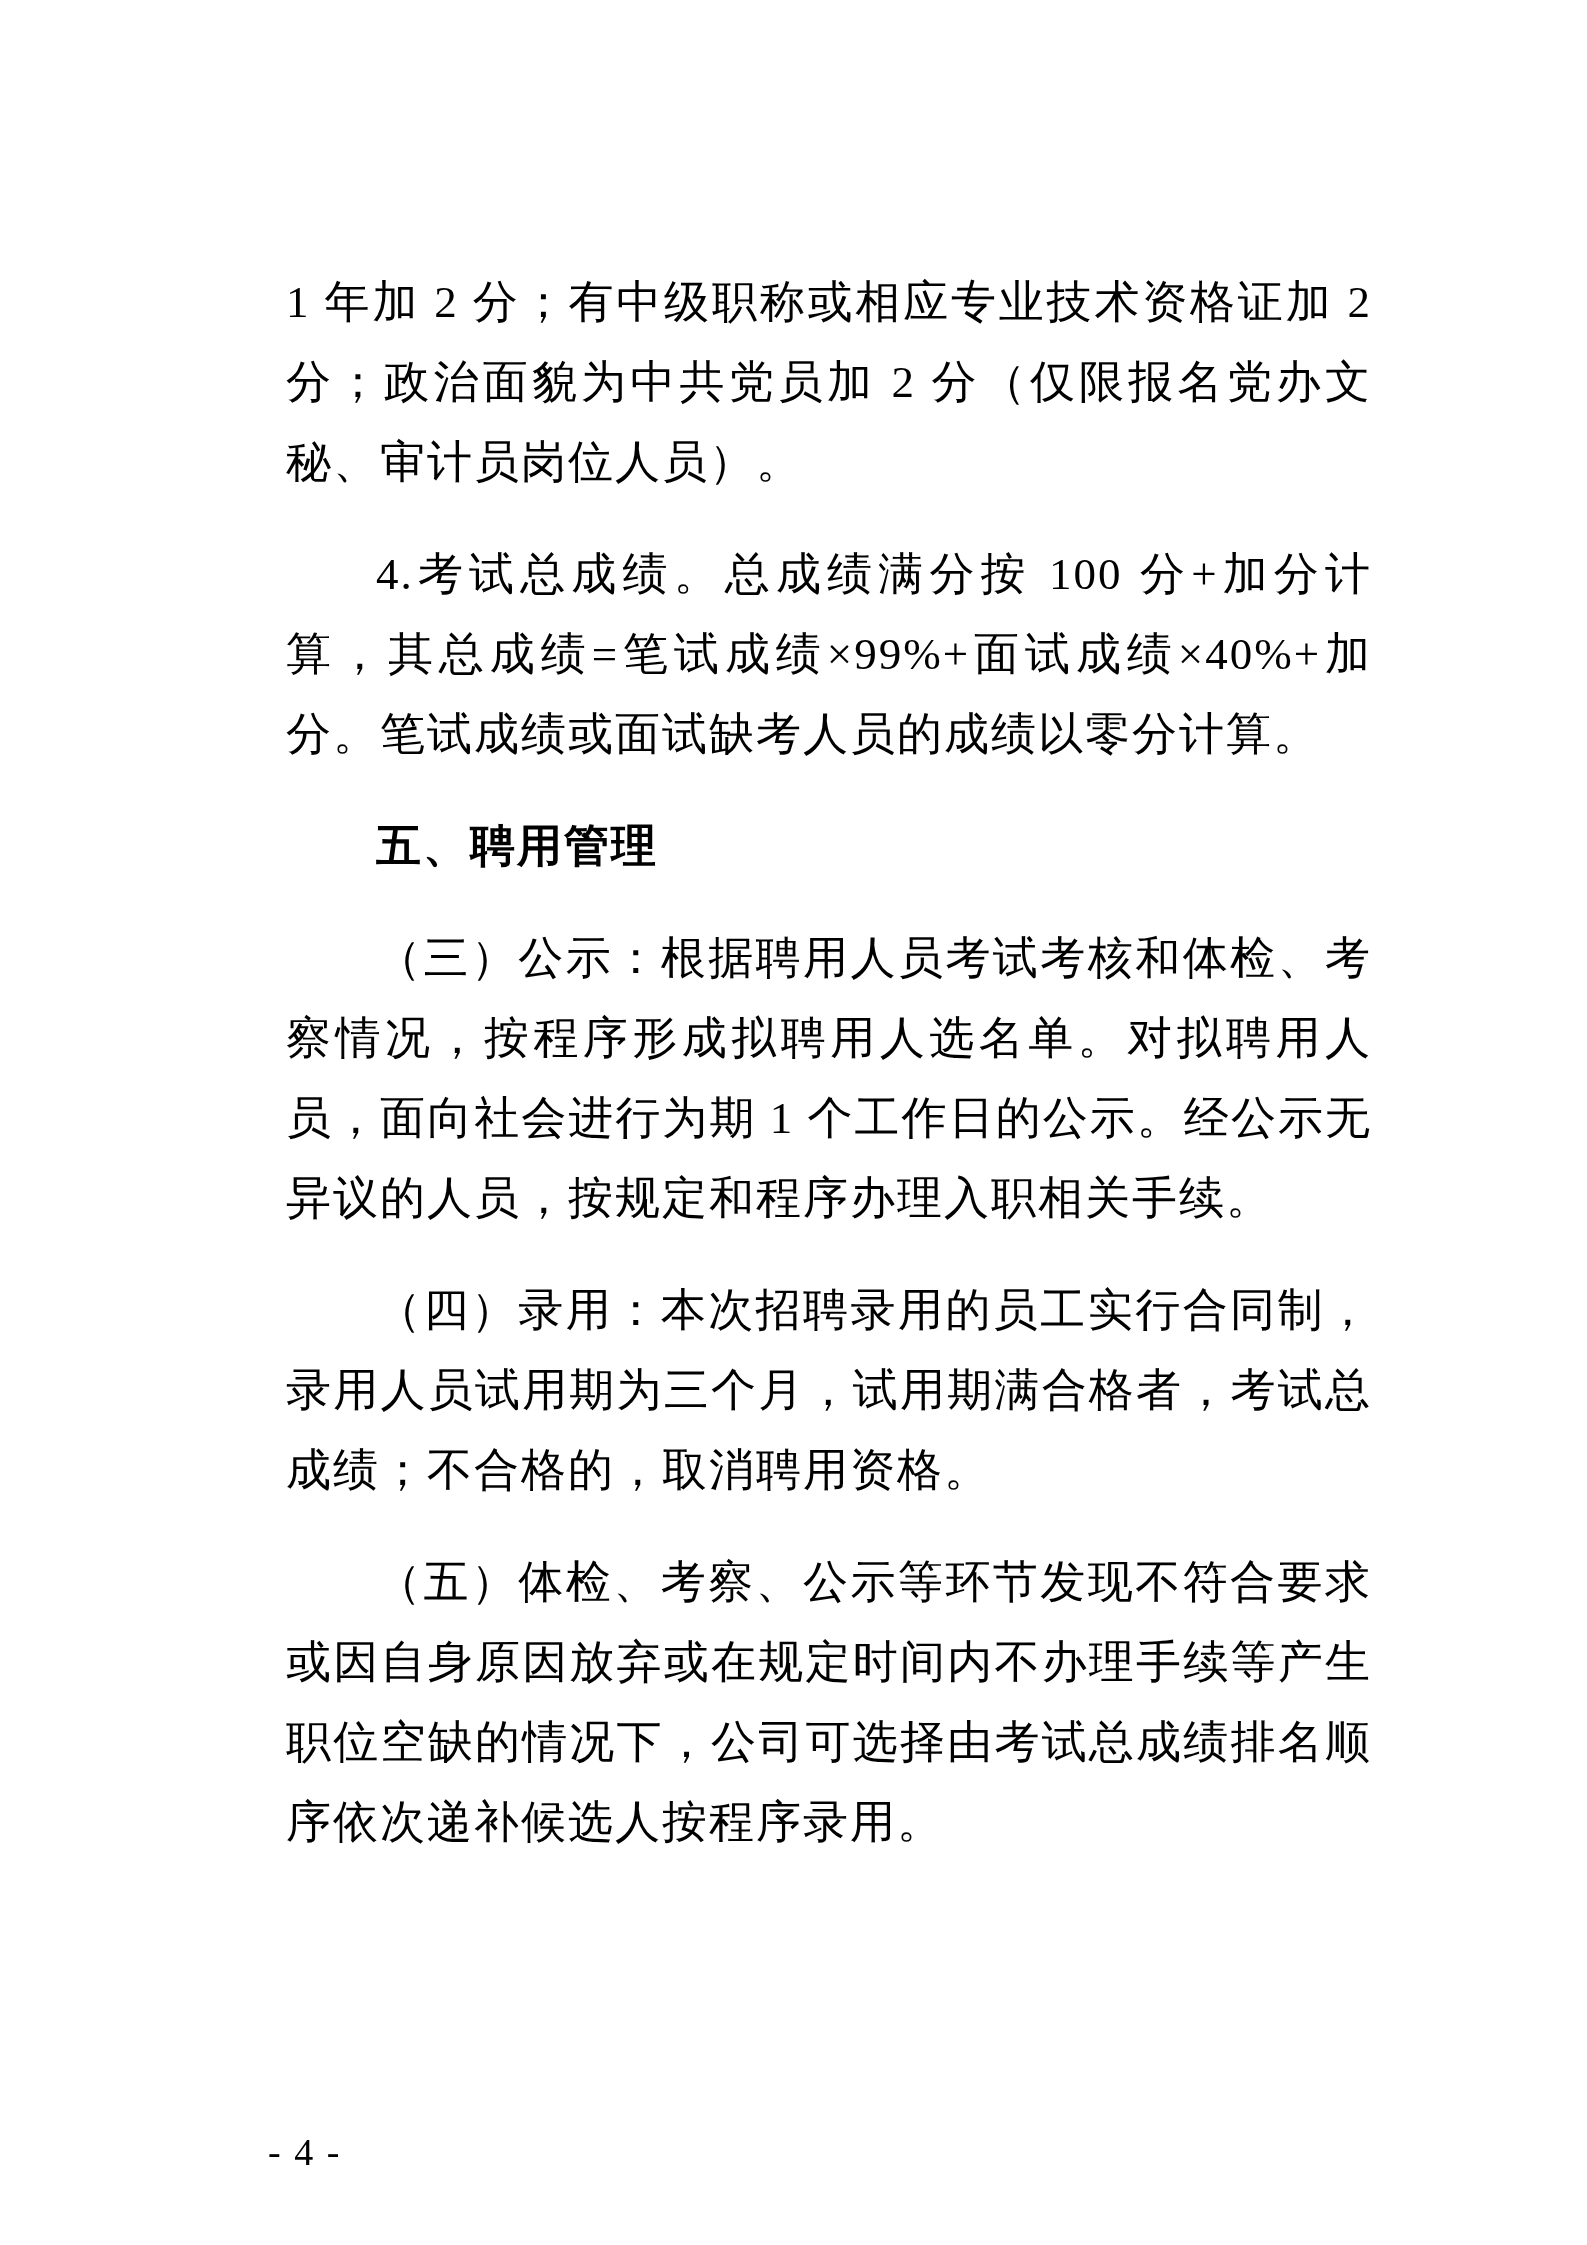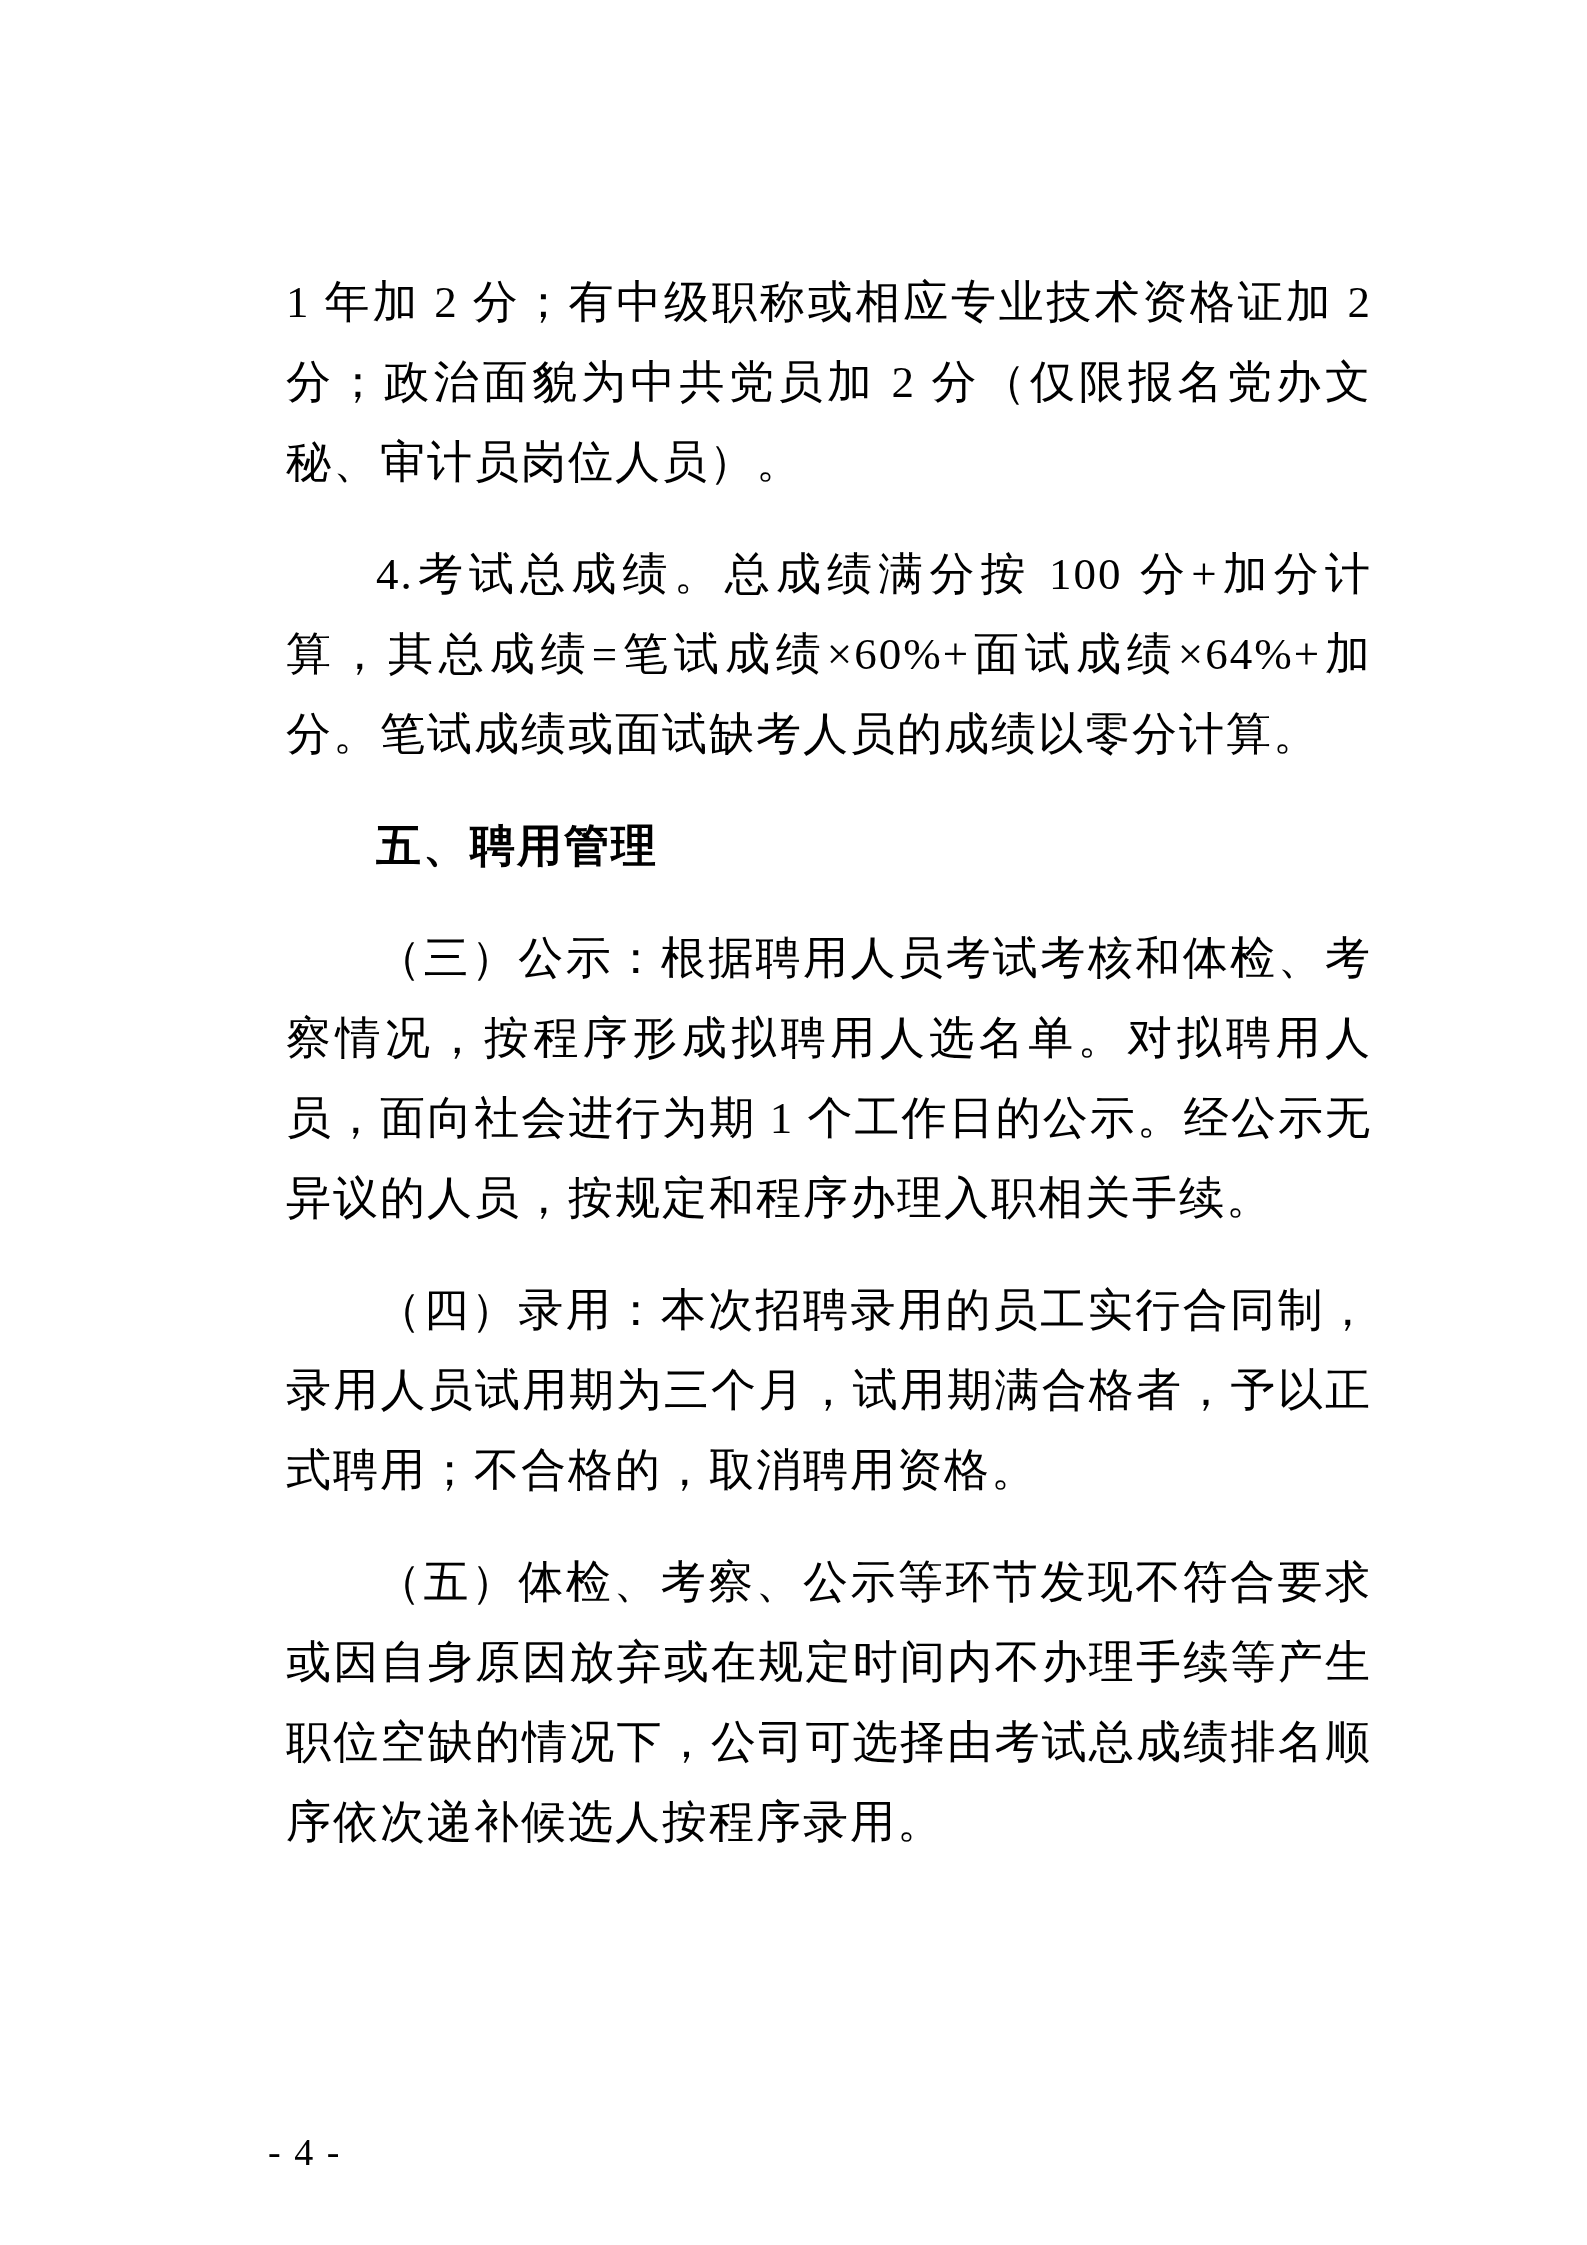--- a/index.html
+++ b/index.html
@@ -63,28 +63,28 @@
   }
 </style>
 </head>
 <body>
 
 <div class="page">
   <div class="content">
 
     <p class="para">1 年加 2 分；有中级职称或相应专业技术资格证加 2 分；政治面貌为中共党员加 2 分（仅限报名党办文秘、审计员岗位人员）。</p>
 
-    <p class="para indent">4.考试总成绩。总成绩满分按 100 分+加分计算，其总成绩=笔试成绩×60%+面试成绩×64%+加分。笔试成绩或面试缺考人员的成绩以零分计算。</p>
+    <p class="para indent">4.考试总成绩。总成绩满分按 100 分+加分计算，其总成绩=笔试成绩×99%+面试成绩×40%+加分。笔试成绩或面试缺考人员的成绩以零分计算。</p>
 
     <h2 class="section-heading">五、聘用管理</h2>
 
 
 
     <p class="para indent">（三）公示：根据聘用人员考试考核和体检、考察情况，按程序形成拟聘用人选名单。对拟聘用人员，面向社会进行为期 1 个工作日的公示。经公示无异议的人员，按规定和程序办理入职相关手续。</p>
 
-    <p class="para indent">（四）录用：本次招聘录用的员工实行合同制，录用人员试用期为三个月，试用期满合格者，予以正式聘用；不合格的，取消聘用资格。</p>
+    <p class="para indent">（四）录用：本次招聘录用的员工实行合同制，录用人员试用期为三个月，试用期满合格者，考试总成绩；不合格的，取消聘用资格。</p>
 
     <p class="para indent">（五）体检、考察、公示等环节发现不符合要求或因自身原因放弃或在规定时间内不办理手续等产生职位空缺的情况下，公司可选择由考试总成绩排名顺序依次递补候选人按程序录用。</p>
 
   </div>
 
   <div class="page-number">- 4 -</div>
 </div>
 
 </body></html>

